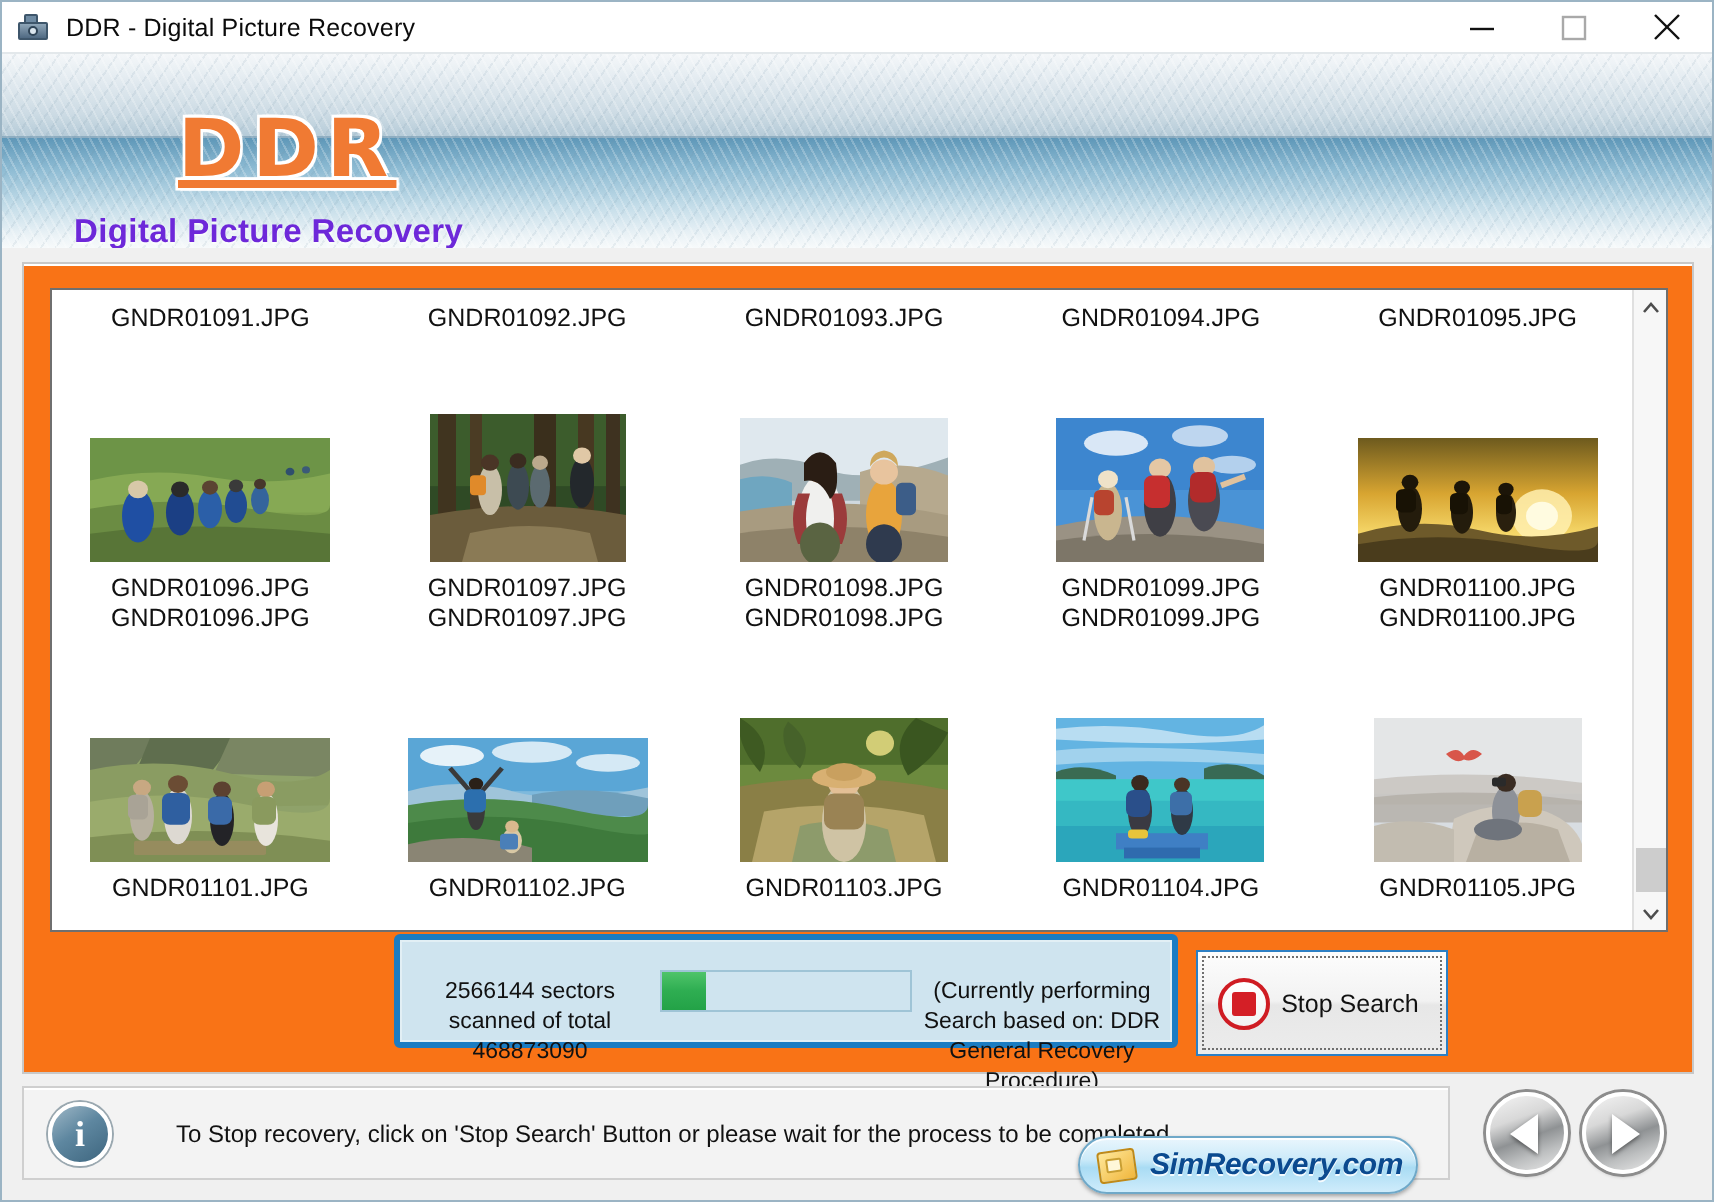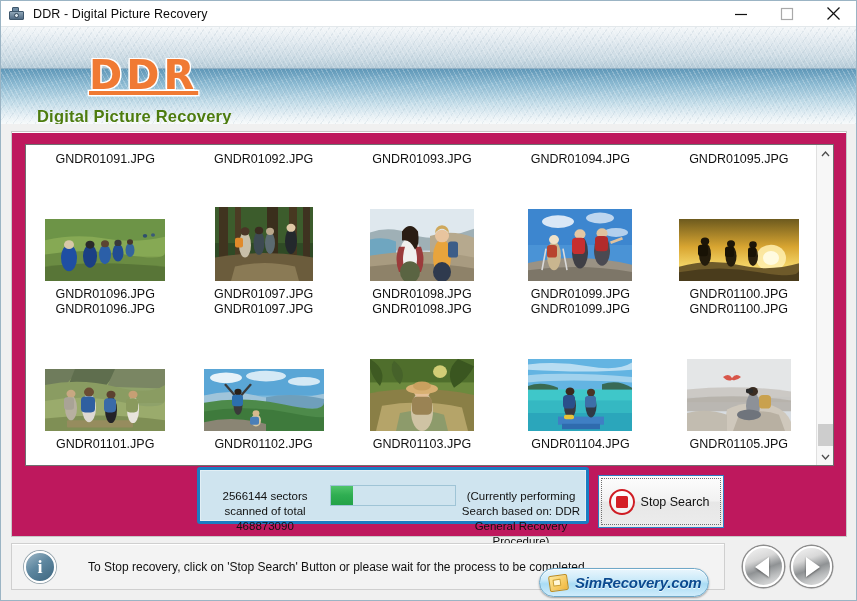--- a/index.html
+++ b/index.html
@@ -85,29 +85,29 @@
     text-shadow:
       -1.3px -1.3px 0 #ffffff, 1.3px -1.3px 0 #ffffff,
       -1.3px  1.3px 0 #ffffff, 1.3px  1.3px 0 #ffffff,
       0 0 2px #ffffff;
     font-family:"DejaVu Sans", sans-serif;
     line-height:1;
     text-decoration:underline;
   }
   .banner-sub{
     position:absolute;left:36px;top:80px;
-    font-size:16.5px;font-weight:bold;color:#4d7c0f;
+    font-size:16.5px;font-weight:bold;color:#6d28d9;
     text-shadow:0 1px 1px rgba(255,255,255,.85);
     letter-spacing:.2px;
   }
 
   
   .main-panel{
     position:absolute;left:10px;top:130px;width:836px;height:406px;
-    background:#be185d;border:1px solid #c8c8c8;box-sizing:border-box;
+    background:#f97316;border:1px solid #c8c8c8;box-sizing:border-box;
     box-shadow:inset 0 1px 0 #ffffff;
   }
   .thumb-list{
     position:absolute;left:13px;top:12px;width:809px;height:322px;
     background:#ffffff;
     border:1px solid #6f6f6f;box-sizing:border-box;
     overflow:hidden;
   }
   .grid{
     position:absolute;left:0;top:0;width:792px;height:100%;

